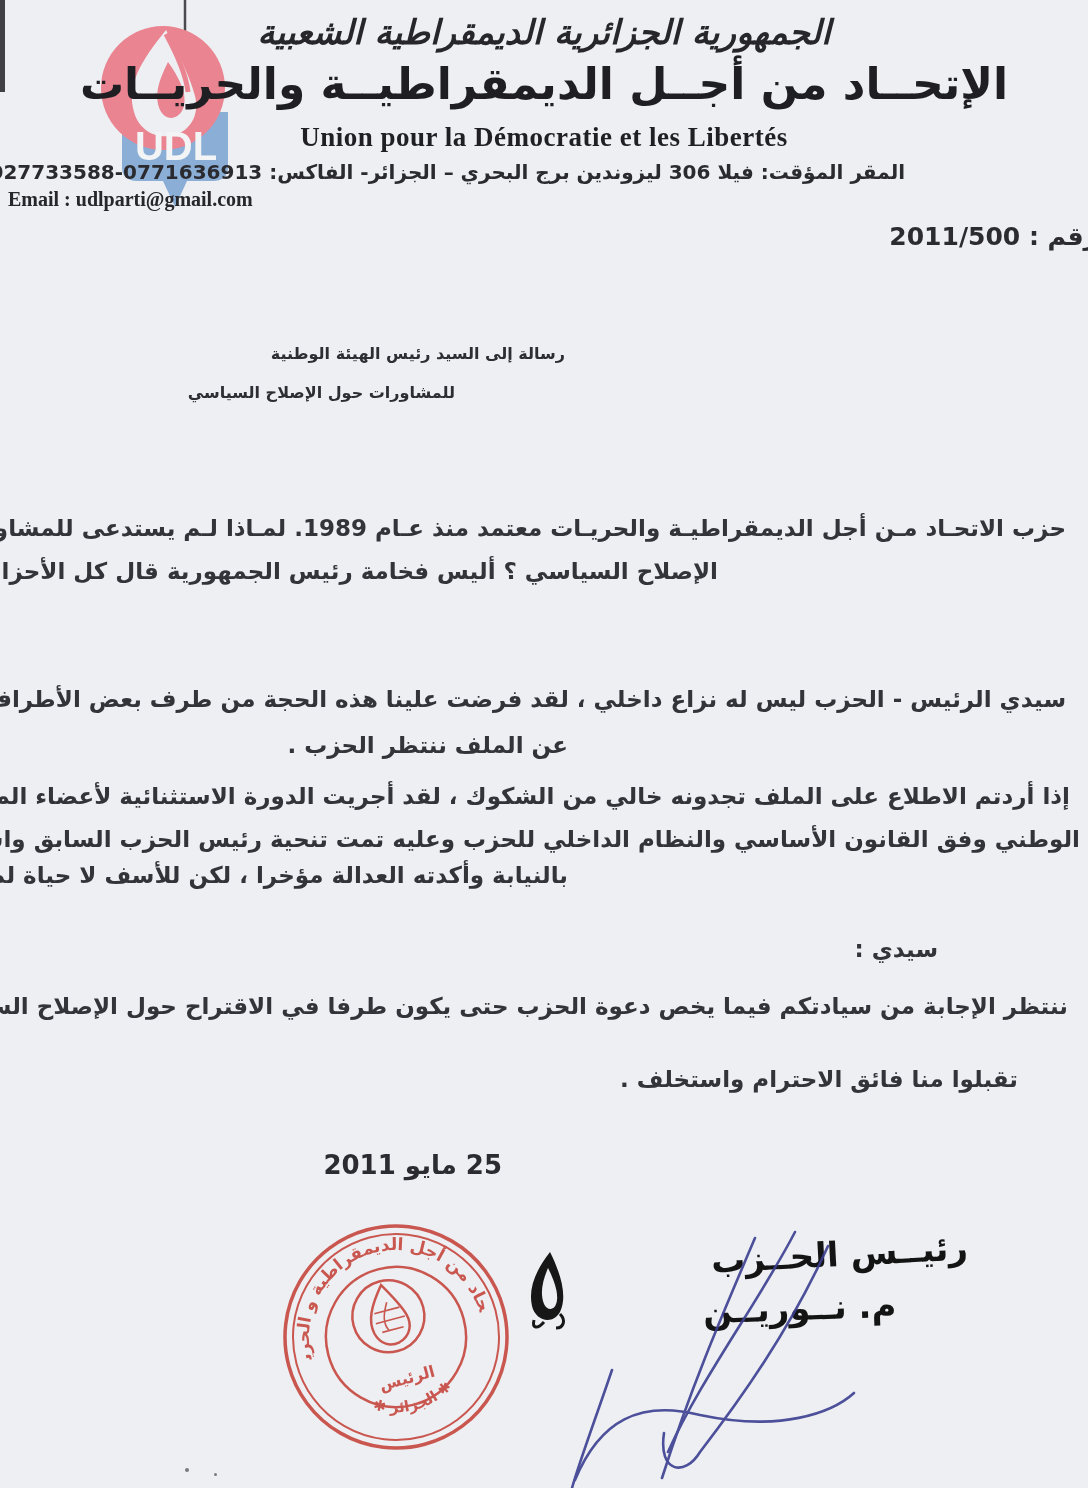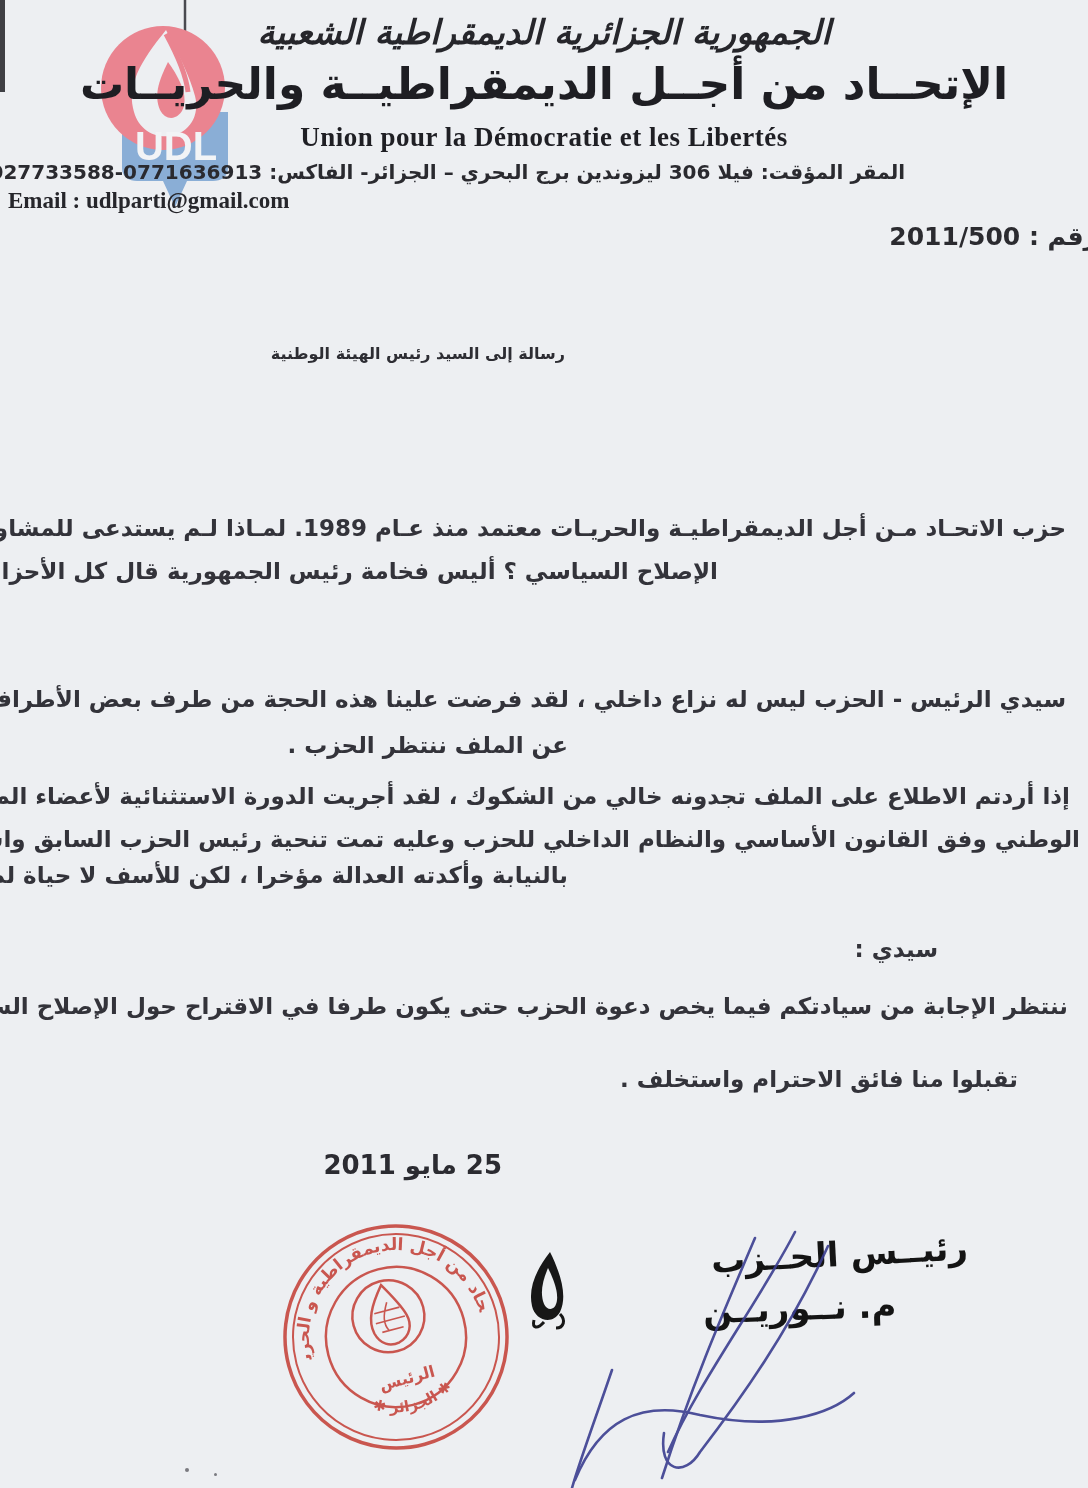--- a/index.html
+++ b/index.html
@@ -14,21 +14,21 @@
   
   .t{position:absolute;white-space:nowrap;}
   .ar{direction:rtl;font-family:"DejaVu Sans",sans-serif;font-weight:bold;}
   .body-line{font-size:23px;color:#33333a;}
   .hdr-ar1{font-size:34px;font-style:italic;font-weight:bold;color:#26262b;letter-spacing:0px;}
   .hdr-ar2{font-size:44px;font-weight:bold;color:#1e1e23;}
   .hdr-fr{font-size:27px;font-weight:bold;font-family:Liberation Serif, serif;color:#1f1f24;letter-spacing:0.5px;}
   .hdr-addr{font-size:20px;color:#2a2a2f;}
   .hdr-addr .lbl{font-weight:bold;}
   .hdr-addr .reg{font-weight:600;}
-  .email{font-size:23px;font-family:"Liberation Serif",serif;color:#26262b;font-weight:600;}
+  .email{font-size:20px;font-family:"Liberation Serif",serif;color:#26262b;font-weight:600;}
   .ref{font-size:25px;font-weight:600;color:#2b2b30;}
   .addressee{font-size:16px;color:#2d2d33;}
   .date{font-size:26px;font-weight:600;color:#2b2b31;}
   .center{left:0;right:0;text-align:center;}
   svg{position:absolute;}
   .hand{position:absolute;white-space:nowrap;direction:rtl;font-weight:bold;color:#141414;font-family:"DejaVu Sans",sans-serif;}
   .speck{position:absolute;background:#7a7a80;border-radius:50%;}
   .edge-artifact{position:absolute;left:0;top:0;width:5px;height:92px;background:#3f3f44;}
 </style>
 </head>
@@ -61,20 +61,21 @@
     <span class="reg"> فيلا 306 ليزوندين برج البحري – الجزائر- </span>
     <span class="lbl">الفاكس:</span>
     <span class="reg"> 0771636913-027733588</span>
   </div>
 
   <div class="t email" style="top:188px;left:8px">Email : udlparti@gmail.com</div>
 
   <div class="t ar ref" style="top:222px;right:-10px">رقم : 2011/500</div>
 
   <div class="t ar addressee" style="top:344px;right:523px">رسالة إلى السيد رئيس الهيئة الوطنية</div>
+  <div class="t ar addressee" style="top:383px;right:633px">للمشاورات حول الإصلاح السياسي</div>
 
   <div class="t ar body-line" style="top:515px;right:22px">حزب الاتحـاد مـن أجل الديمقراطيـة والحريـات معتمد منذ عـام 1989. لمـاذا لـم يستدعى للمشاورات حول</div>
   <div class="t ar body-line" style="top:558px;right:370px">الإصلاح السياسي ؟ أليس فخامة رئيس الجمهورية قال كل الأحزاب المعتمدة ؟</div>
 
 
   <div class="t ar body-line" style="top:686px;right:22px">سيدي الرئيس - الحزب ليس له نزاع داخلي ، لقد فرضت علينا هذه الحجة من طرف بعض الأطراف مسئولة</div>
   <div class="t ar body-line" style="top:732px;right:520px">عن الملف ننتظر الحزب .</div>
 
   <div class="t ar body-line" style="top:783px;right:18px">إذا أردتم الاطلاع على الملف تجدونه خالي من الشكوك ، لقد أجريت الدورة الاستثنائية لأعضاء المجلس</div>
   <div class="t ar body-line" style="top:826px;right:8px">الوطني وفق القانون الأساسي والنظام الداخلي للحزب وعليه تمت تنحية رئيس الحزب السابق واستخلف برئيس حزب</div>

